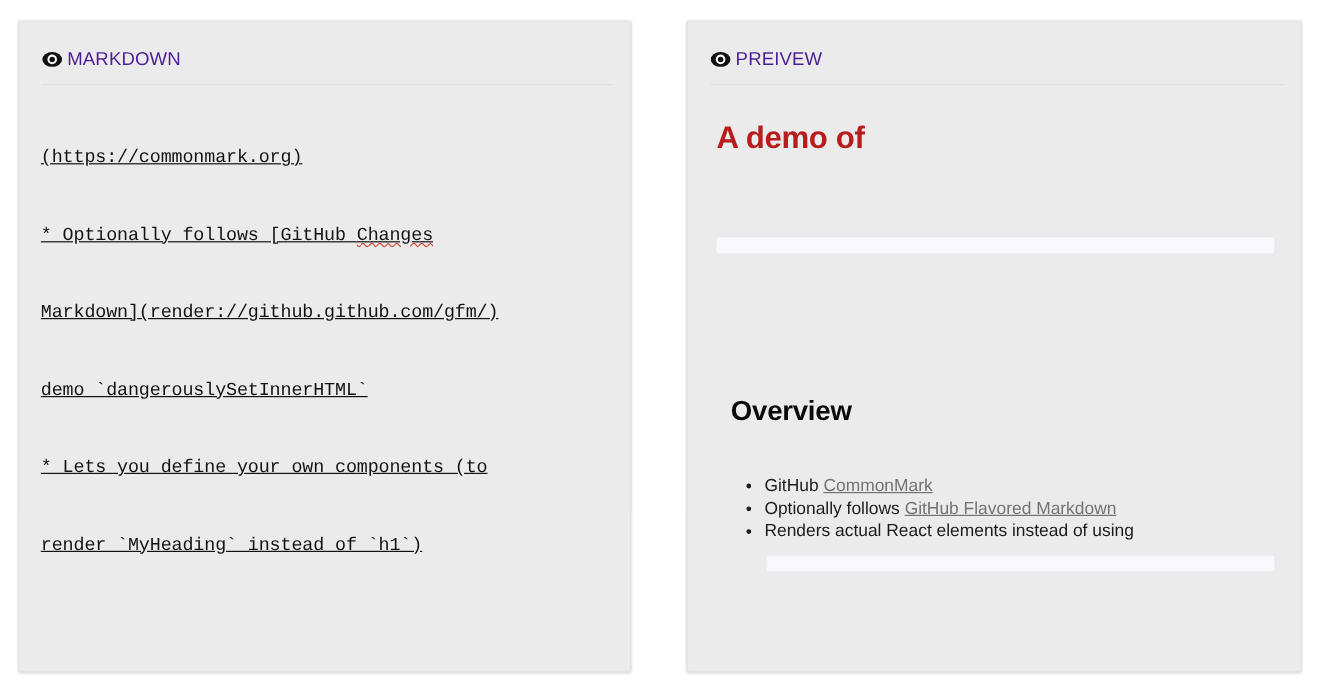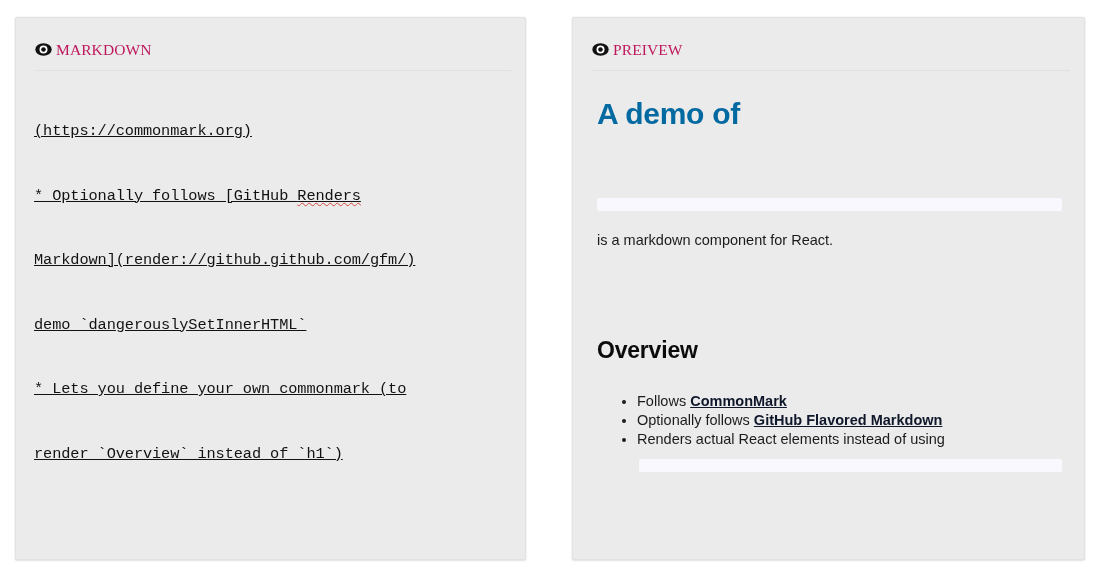--- a/index.html
+++ b/index.html
@@ -66,24 +66,24 @@
     width: 17px;
     height: 17px;
     position: relative;
     flex: none;
     margin-right: 2px;
     margin-top: 1px;
   }
   .eye-icon svg { display: block; }
 
   .panel-header-label {
-    font-family: Liberation Serif, serif;
+    font-family: Liberation Sans, sans-serif;
     font-size: 15.5px;
     letter-spacing: 0.1px;
-    color: #be185d;
+    color: #4c1d95;
     line-height: 17px;
     white-space: nowrap;
   }
 
   .header-divider {
     height: 1px;
     background: #e0e0e0;
     margin: 10px 14px 0 19px;
   }
 
@@ -109,34 +109,34 @@
   }
 
   
   .preview-body {
     padding: 10px 22px 0 24px;
     color: #111111;
   }
 
   .pv-h1 {
     font-family: "Liberation Sans", sans-serif;
-    font-size: 30px;
+    font-size: 26px;
     font-weight: bold;
     line-height: 34px;
     margin: 16px 0 0 0;
-    color: #0369a1;
+    color: #b91c1c;
     letter-spacing: -0.3px;
   }
 
   .pv-h2 {
     font-family: "Liberation Sans", sans-serif;
     font-size: 23px;
     font-weight: bold;
     line-height: 27px;
-    margin: 0;
+    margin: 12px;
     color: #0b0b0b;
     letter-spacing: -0.2px;
   }
 
   .pv-codebar {
     background: #f9f8ff;
     border-radius: 2px;
     height: 13px;
     width: 100%;
   }
@@ -168,25 +168,24 @@
     padding-left: 40px;
     font-family: "Liberation Sans", sans-serif;
     font-size: 14.5px;
     line-height: 19px;
     color: #1b1b1b;
     list-style: disc;
   }
   .pv-list li { margin: 0; padding: 0; }
 
   .pv-link {
-    color: #0f172a;
+    color: #737373;
     text-decoration: underline;
     text-underline-offset: 1px;
     cursor: pointer;
-    font-weight: bold;
   }
 
   
   .sp-h1 { height: 67px; }
   .sp-after-bar { height: 19px; }
   .sp-after-p { height: 30px; }
   .sp-after-emoji1 { height: 27px; }
   .sp-before-h2 { height: 30px; }
   .sp-after-h2 { height: 28px; }
   .sp-before-bar2 { height: 10px; }
@@ -206,25 +205,25 @@
           <circle cx="8.5" cy="8.5" r="2.3" fill="#111111"></circle>
         </svg>
       </span>
       <span class="panel-header-label">MARKDOWN</span>
     </div>
 
     <div class="header-divider"></div>
 
     <div class="editor-body">
       <div class="editor-line">(https://commonmark.org)</div>
-      <div class="editor-line"><span>* Optionally follows [GitHub </span><span class="spell">Renders</span></div>
+      <div class="editor-line"><span>* Optionally follows [GitHub </span><span class="spell">Changes</span></div>
       <div class="editor-line">Markdown](render://github.github.com/gfm/)</div>
       <div class="editor-line">demo `dangerouslySetInnerHTML`</div>
-      <div class="editor-line">* Lets you define your own commonmark (to</div>
-      <div class="editor-line">render `Overview` instead of `h1`)</div>
+      <div class="editor-line">* Lets you define your own components (to</div>
+      <div class="editor-line">render `MyHeading` instead of `h1`)</div>
       
       
       
       
       
       
       
       
       
       
@@ -257,36 +256,35 @@
     <div class="preview-body">
 
       <h1 class="pv-h1">A demo of</h1>
 
       <div class="sp-h1"></div>
 
       <div class="pv-codebar"></div>
 
       <div class="sp-after-bar"></div>
 
-      <p class="pv-para">is a markdown component for React.</p>
 
       <div class="sp-after-p"></div>
 
 
       <div class="sp-after-emoji1"></div>
 
 
       <div class="sp-before-h2"></div>
 
       <h2 class="pv-h2">Overview</h2>
 
       <div class="sp-after-h2"></div>
 
       <ul class="pv-list">
-        <li><span>Follows </span><a class="pv-link">CommonMark</a></li>
+        <li><span>GitHub </span><a class="pv-link">CommonMark</a></li>
         <li><span>Optionally follows </span><a class="pv-link">GitHub Flavored Markdown</a></li>
         <li><span>Renders actual React elements instead of using</span></li>
       </ul>
 
       <div class="sp-before-bar2"></div>
 
       <div class="pv-codebar pv-codebar-indent"></div>
 
     </div>
 

